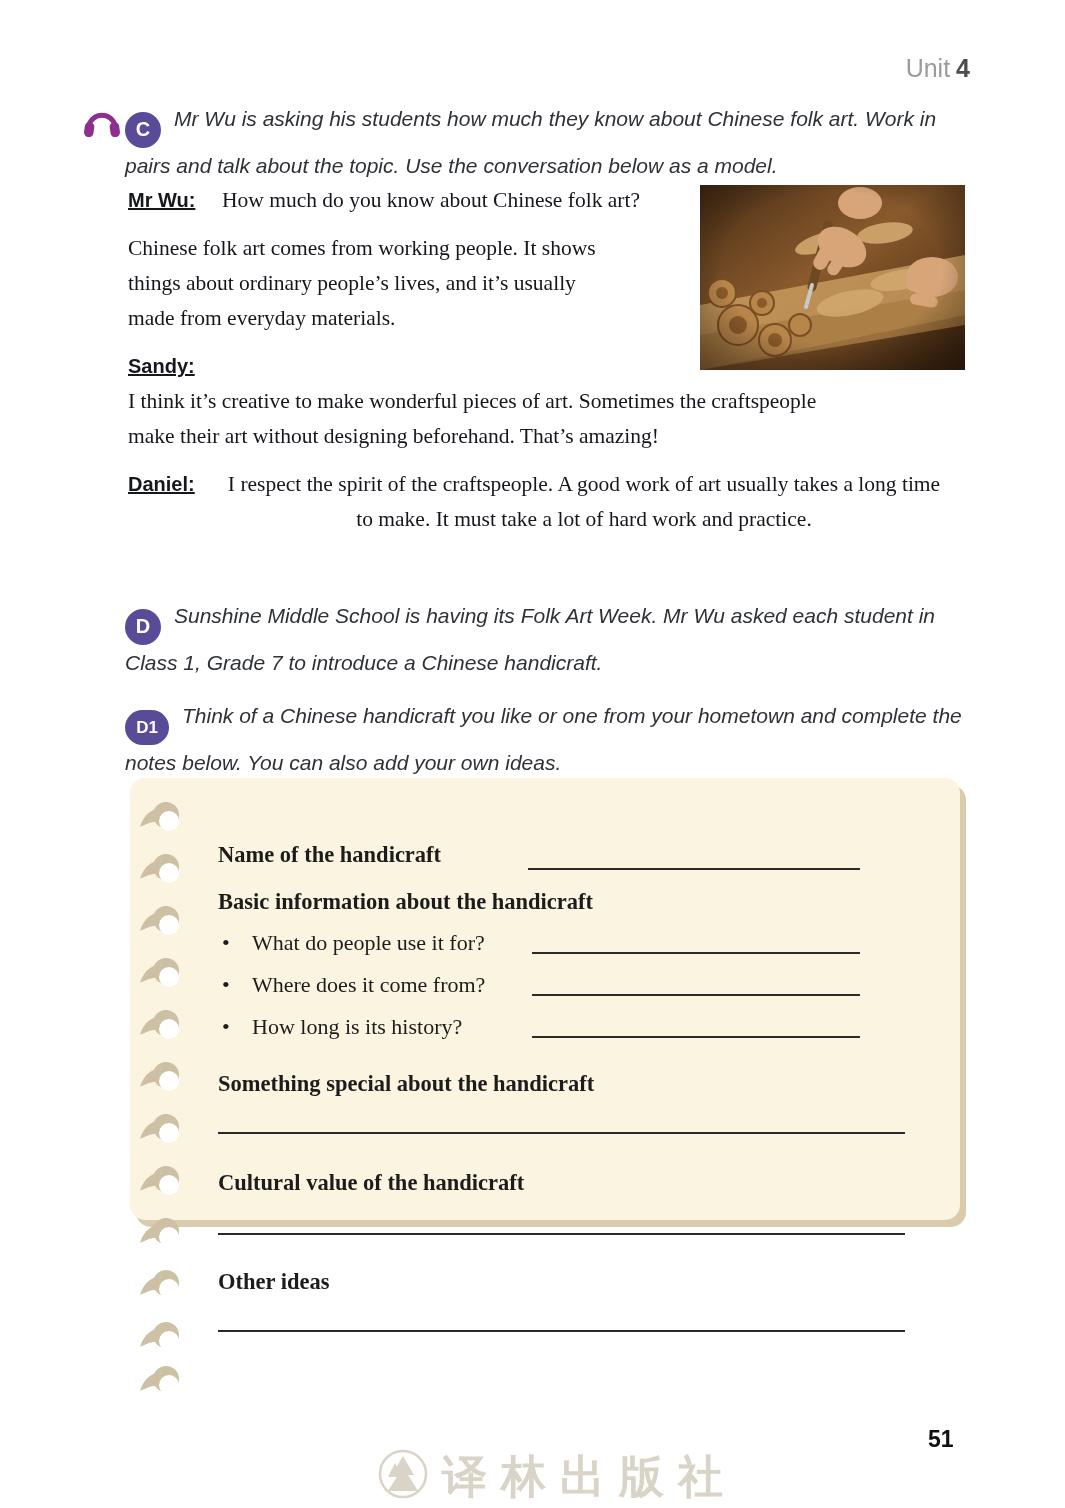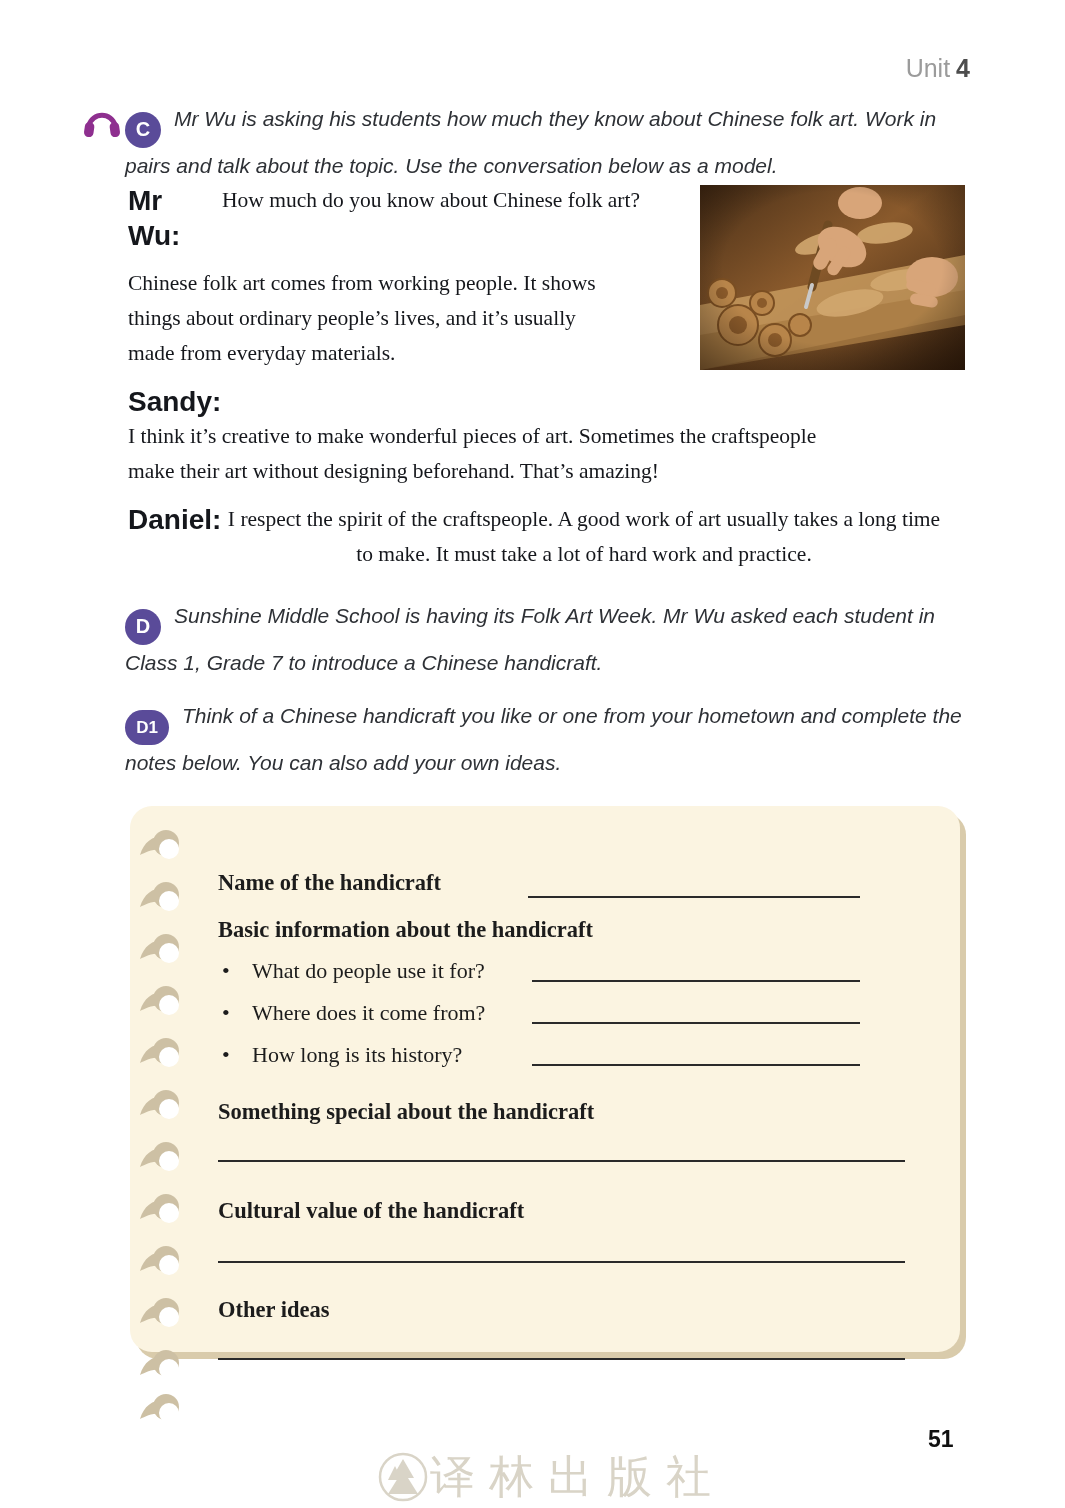--- a/index.html
+++ b/index.html
@@ -23,33 +23,32 @@
     background:var(--accent_purple,#5a4b99);color:#fff;
     font-weight:bold;font-size:20px;font-style:normal;
     vertical-align:-10px;margin-right:13px;
   }
   .badge-pill{width:44px;height:35px;border-radius:18px;font-size:17px;}
   .headphones{position:absolute;left:-43px;top:1px;}
 
   
   .dialogue{position:absolute;left:128px;top:183px;width:818px;}
   .drow{display:flex;margin-bottom:13px;}
-  .speaker{flex:none;width:94px;font-weight:bold;font-size:28px;line-height:35px;color:#15171c;}
+  .speaker{flex:none;width:94px;font-weight:bold;font-size:20px;line-height:35px;color:#15171c;text-decoration:underline;}
   .dtext{font-family:"Liberation Serif","DejaVu Serif",serif;font-size:21.5px;line-height:35px;color:#15171c;}
   .w-narrow{width:476px;}
   .w-sandy{width:702px;}
   .w-daniel{width:724px;text-align:center;}
   .photo{position:absolute;left:700px;top:185px;width:265px;height:185px;}
 
   
   .notepad{
-    position:absolute;left:130px;top:778px;width:830px;height:546px;
-    background:var(--notepad_bg,#fbf4e1);border-radius:22px;
+    position:absolute;left:130px;top:778px;width:830px;height:442px;
+    background:var(--notepad_bg,#fbf4e1);border-radius:15px;
     box-shadow:6px 7px 0 var(--notepad_shadow,#d9cbab);
-    margin-top:28px;
   }
   .hole{position:absolute;left:6px;width:48px;height:34px;}
   .pad-inner{
     position:absolute;left:88px;top:62px;width:642px;
     font-family:"Liberation Serif","DejaVu Serif",serif;color:#1c1c1c;
   }
   .pad-label{font-weight:bold;font-size:22.5px;line-height:30px;}
   .pad-row{display:flex;align-items:flex-end;}
   .row-name{margin-bottom:17px;}
   .row-basic{margin-bottom:11px;}
@@ -63,22 +62,23 @@
   .row-special{margin-bottom:33px;}
   .row-cultural{margin-bottom:35px;}
   .row-other{margin-bottom:33px;}
   .full-line{width:687px;border-bottom:2px solid var(--line_dark,#2a2a2a);height:0;}
   .fl1{margin-bottom:34px;}
   .fl2{margin-bottom:32px;}
 
   
   .page-num{position:absolute;left:928px;top:1426px;font-weight:bold;font-size:23px;color:#101010;}
   .watermark{
-    position:absolute;left:376px;top:1447px;display:flex;align-items:center;gap:0;
+    position:absolute;left:376px;top:1447px;display:flex;align-items:flex-start;gap:12px;
     color:var(--watermark_gray,#d9d4c7);
+    font-weight:bold;
   }
   .watermark-text{
     font-family:"Liberation Serif","DejaVu Serif",serif;
     font-size:45px;letter-spacing:14px;white-space:nowrap;
   }
   .hidden-defs{position:absolute;width:0;height:0;overflow:hidden;}
 </style>
 </head>
 <body>
 

